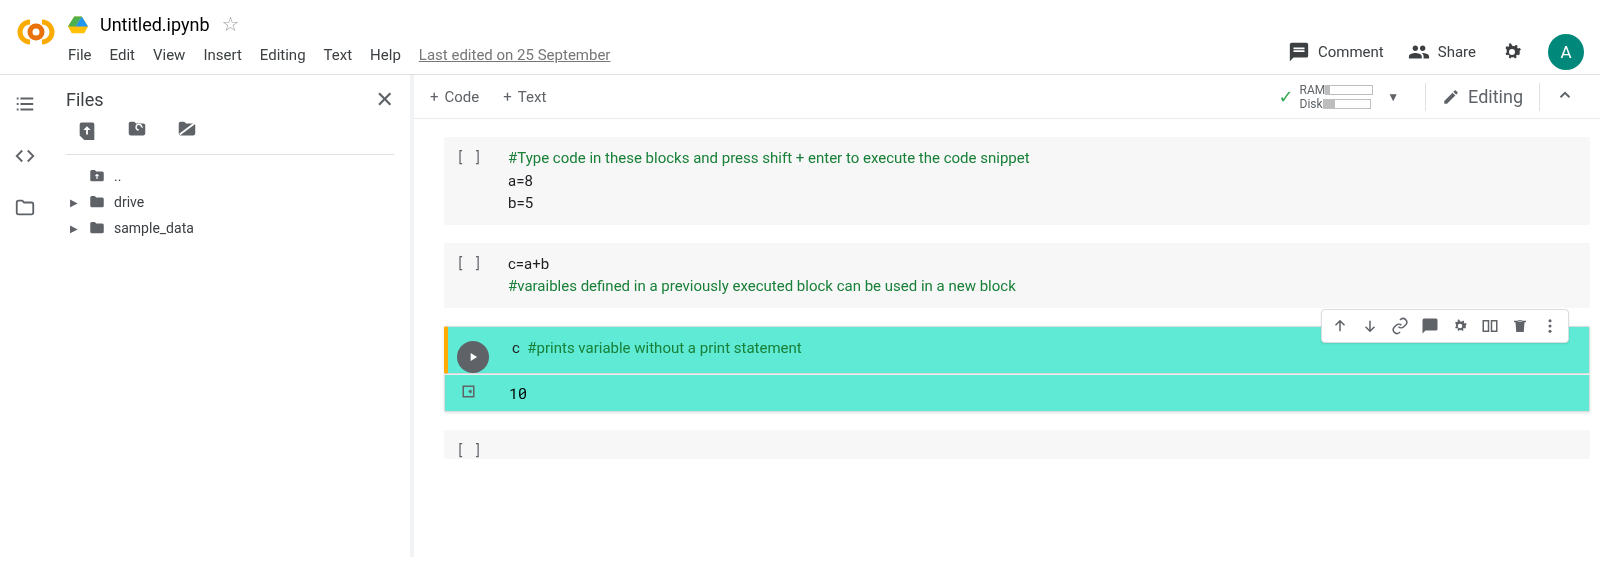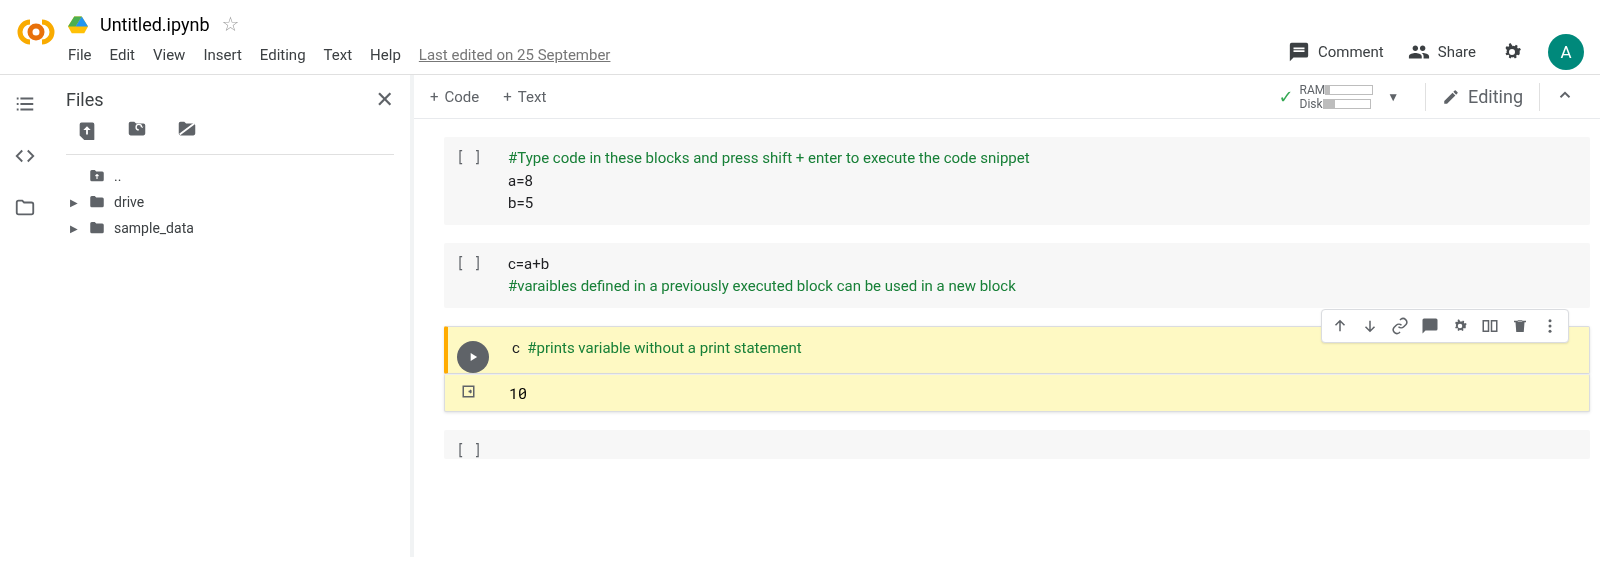--- a/index.html
+++ b/index.html
@@ -46,21 +46,21 @@
 .res-row { display: flex; align-items: center; }
 .meter { width: 48px; height: 10px; border: 1px solid #bdbdbd; position: relative; }
 .meter-fill { position: absolute; left: 0; top: 0; bottom: 0; background: #bdbdbd; }
 .dd-caret { color: #5f6368; font-size: 12px; cursor: pointer; padding: 0 8px; }
 .sep { width: 1px; height: 28px; background: #e0e0e0; margin: 0 6px; }
 .editing { display: flex; align-items: center; gap: 8px; color: #5f6368; font-size: 18px; cursor: pointer; padding: 0 10px; }
 .collapse-caret { color: #5f6368; cursor: pointer; padding: 0 10px; }
 
 .notebook { padding: 18px 10px 18px 30px; overflow-y: auto; flex: 1; }
 .cell { display: flex; margin-bottom: 18px; background: #f7f7f7; border-radius: 2px; position: relative; }
-.cell.active { background: #fef9c3; border: 1px solid #dadce0; box-shadow: 0 1px 3px rgba(60,64,67,.15); }
+.cell.active { background: #5eead4; border: 1px solid #dadce0; box-shadow: 0 1px 3px rgba(60,64,67,.15); }
 .cell.active-border { border-left: 4px solid #ffab00; }
 .gutter { width: 50px; display: flex; justify-content: center; padding-top: 10px; font-family: 'Roboto Mono', monospace; font-size: 14px; color: #5f6368; }
 .run-btn { width: 32px; height: 32px; border-radius: 50%; background: #5f6368; display: flex; align-items: center; justify-content: center; cursor: pointer; margin-top: 4px; }
 .run-btn svg { fill: #fff; }
 .code-area { flex: 1; padding: 10px 14px; font-family: 'Roboto Mono', monospace; font-size: 15px; line-height: 1.5; }
 .code-line { white-space: pre; }
 .comment { color: #188038; }
 .var { color: #202124; }
 .output-row { display: flex; border-top: 1px solid #eee; }
 .out-gutter { width: 50px; display: flex; justify-content: center; align-items: center; padding: 8px 0; }

